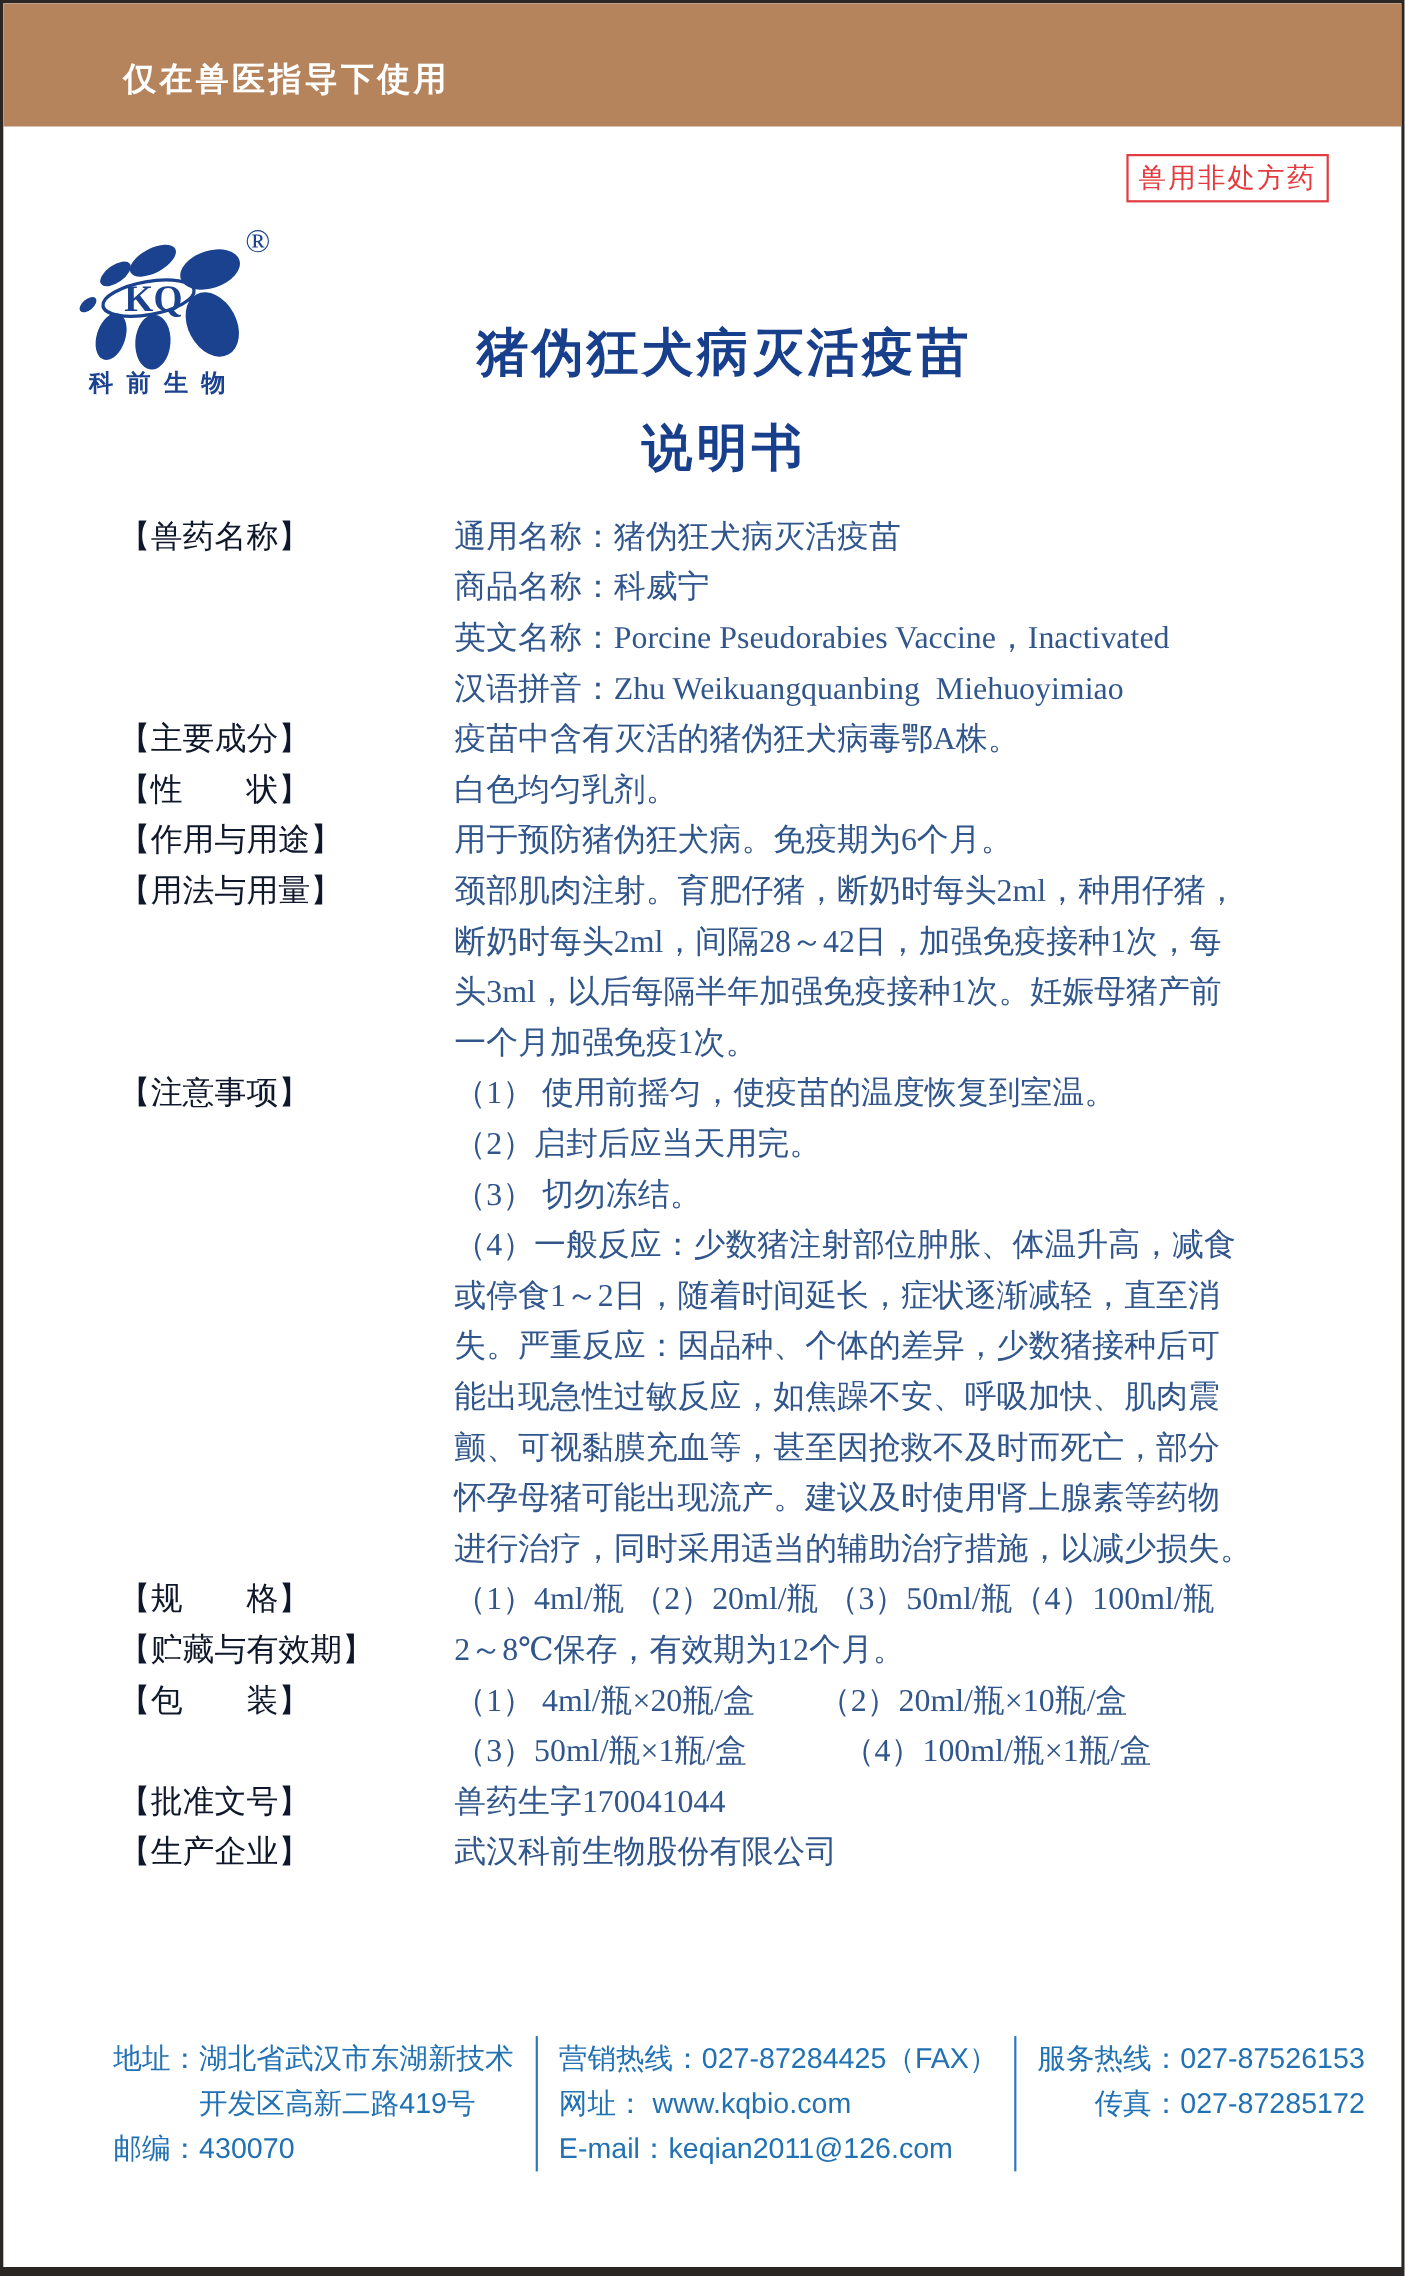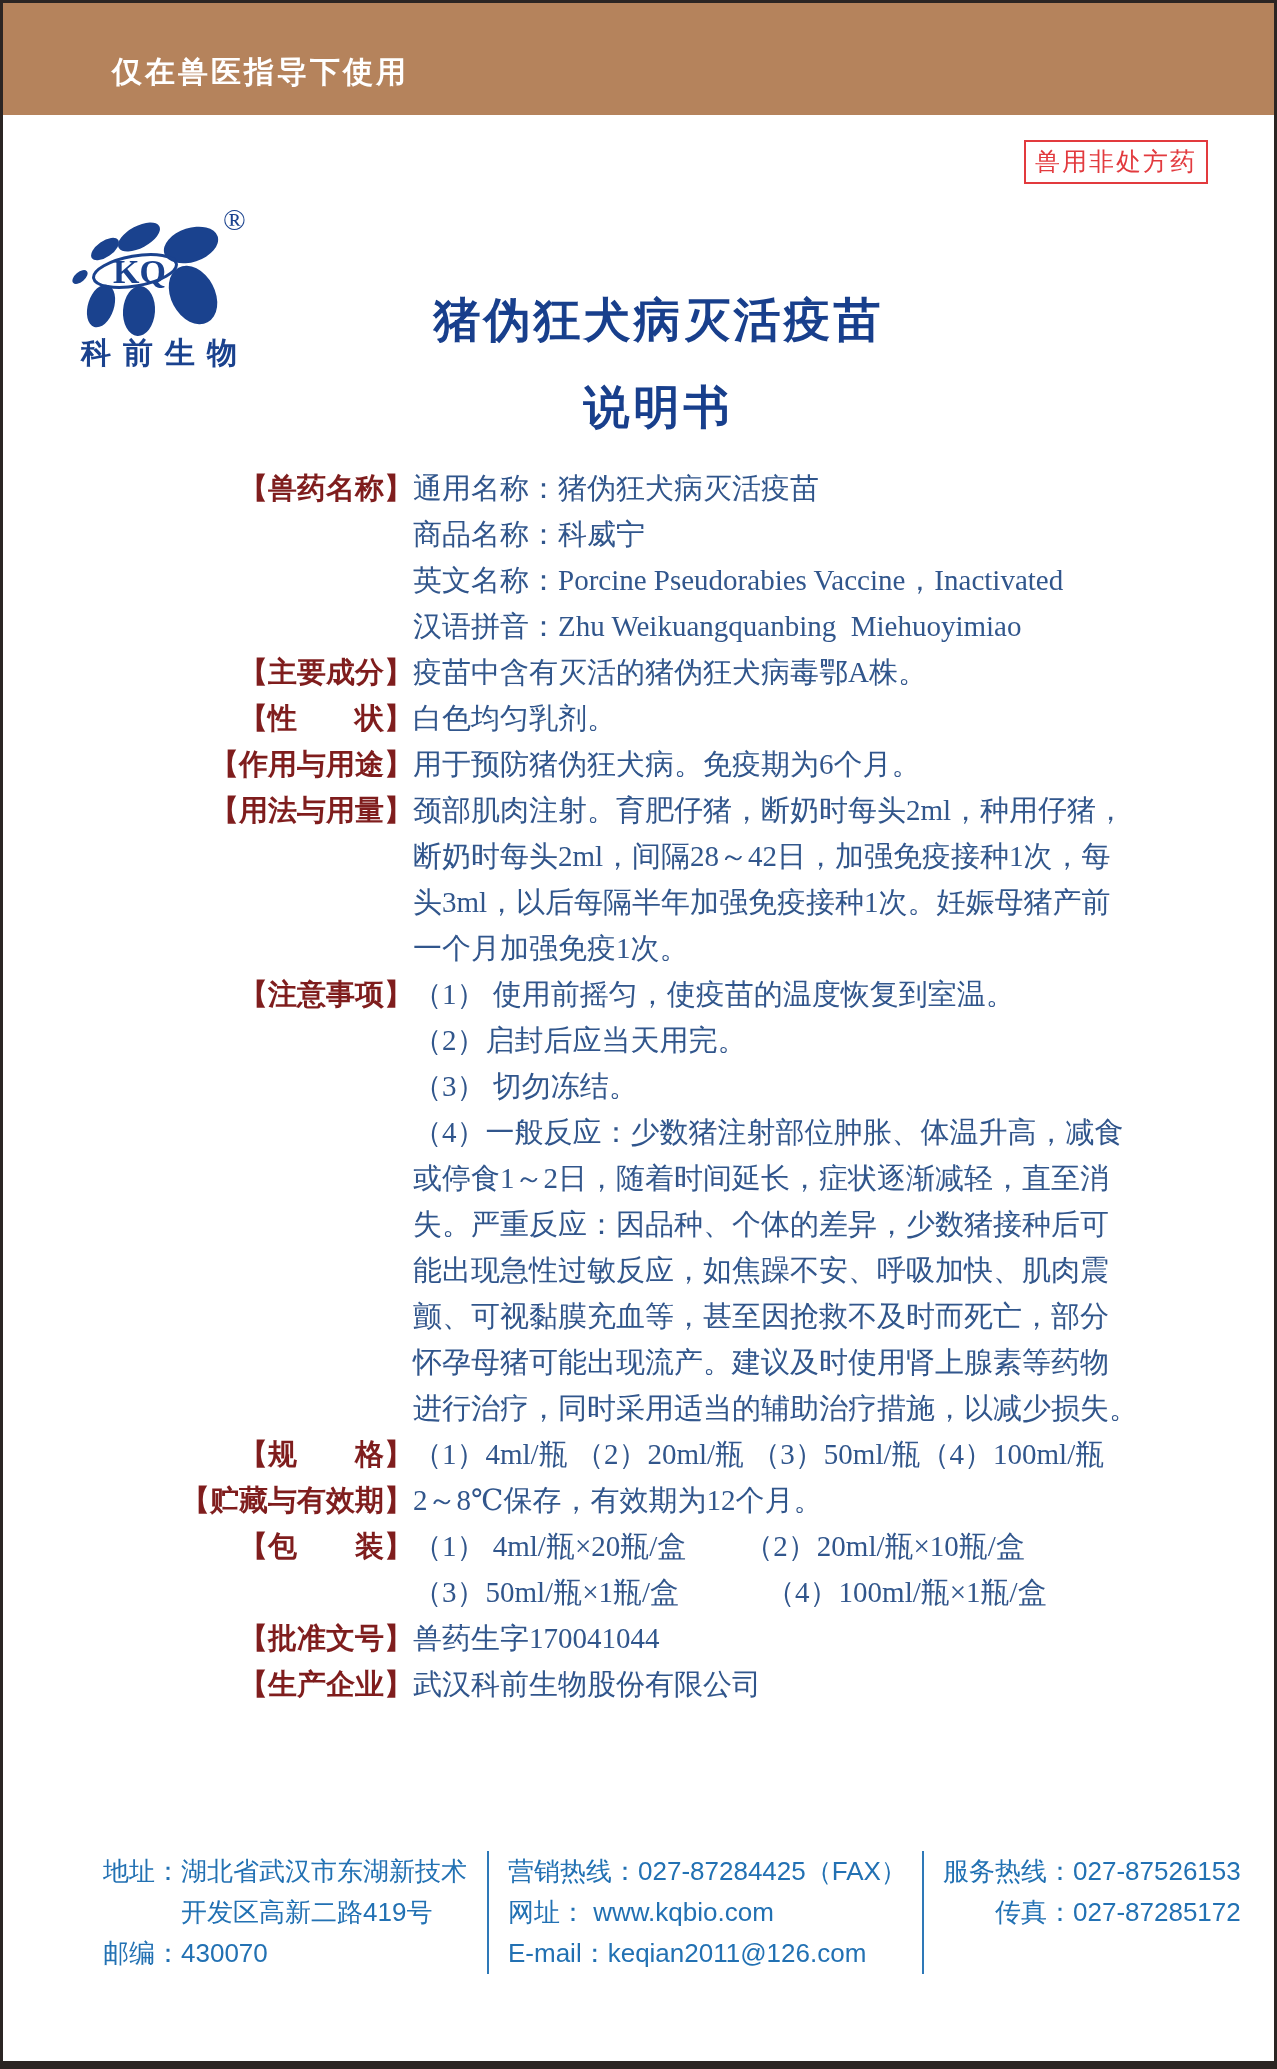--- a/index.html
+++ b/index.html
@@ -36,43 +36,43 @@
   
   .logo-wrap { position:absolute; left:68px; top:200px; width:250px; height:185px; }
   .logo-svg { position:absolute; left:0; top:8px; }
   .logo-reg {
     position:absolute; left:152px; top:0px;
     color:#1a428e; font-size:30px;
     font-family:"Liberation Serif","DejaVu Serif",serif;
   }
   .logo-company {
     position:absolute; left:10px; top:130px;
-    color:#1a428e; font-weight:bold; font-size:30px; letter-spacing:12px;
+    color:#1a428e; font-weight:bold; font-size:22px; letter-spacing:12px;
     font-family:"Liberation Sans","DejaVu Sans",sans-serif;
     white-space:nowrap;
   }
   
   .title-block {
     position:absolute; top:286px; left:60px; right:20px;
     text-align:center; color:#183f8c;
     font-family:"Liberation Sans","DejaVu Sans",sans-serif;
     font-weight:bold;
   }
   .title-line1 { font-size:47px; letter-spacing:3px; }
   .title-line2 { font-size:46px; letter-spacing:4px; margin-top:25px; }
   
   .body-wrap {
     position:absolute; top:462px; left:105px; width:1075px;
     color:#31568c; font-size:29px;
   }
   .row { display:flex; align-items:flex-start; }
   .label {
     flex:none; width:305px;
-    color:#7f1d1d; font-weight:700;
-    line-height:46px; white-space:pre;text-align:right;
+    color:#0f172a; font-weight:400;
+    line-height:46px; white-space:pre;
   }
   .content { flex:1; min-width:0; }
   .bline { line-height:46px; height:46px; white-space:pre; }
   
   .footer {
     position:absolute; left:100px; top:1848px; width:1120px;
     display:flex;
     color:#2271b3;
     font-family:"Liberation Sans","DejaVu Sans",sans-serif;
     font-size:26px;

